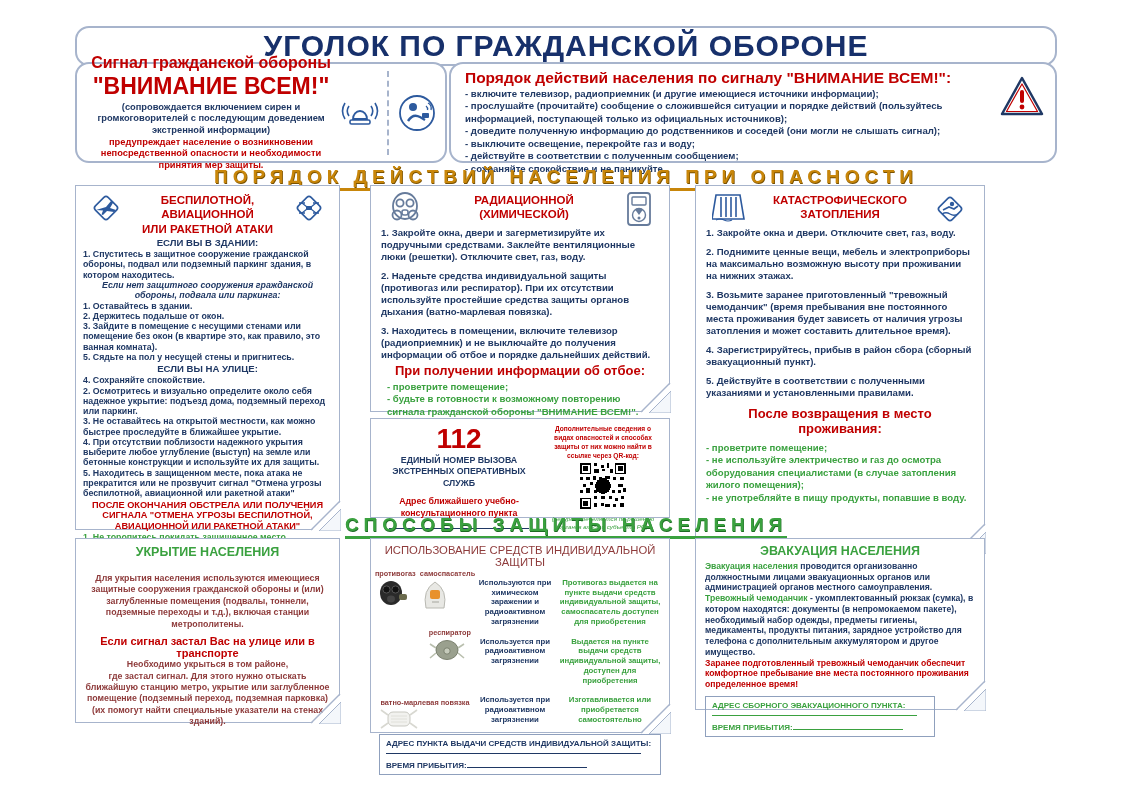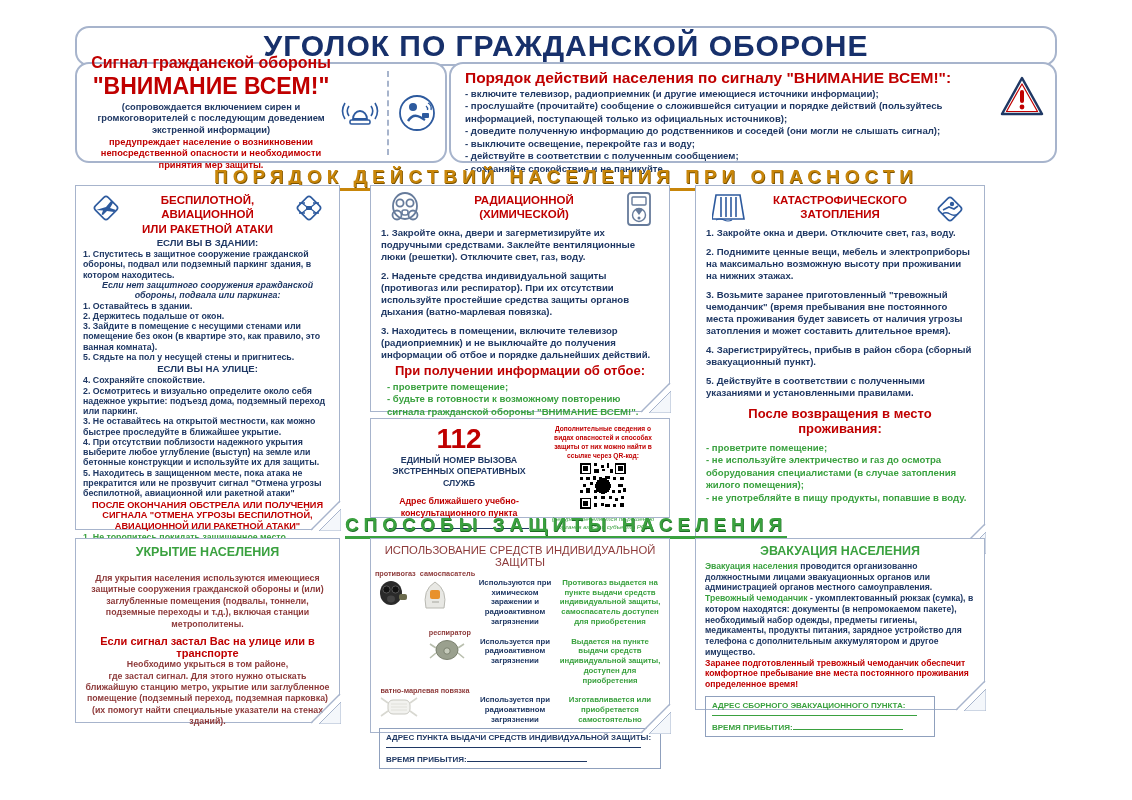--- a/index.html
+++ b/index.html
@@ -354,21 +354,21 @@
               <path d="M7 11 L1 7 M7 16 L1 21 M29 11 L35 7 M29 16 L35 21" stroke="#b9bfae" stroke-width="1.6"></path>
             </svg>
           </span>
         </div>
       </div>
       <div class="ppe-usage">Используется при радиоактивном загрязнении</div>
       <div class="ppe-avail">Выдается на пункте выдачи средств индивидуальной защиты, доступен для приобретения</div>
     </div>
 
     <div class="ppe-row">
-      <div class="ppe-imgs" style="justify-content:center;">
+      <div class="ppe-imgs" style="justify-content:center;margin-top:12px;">
         <div class="ppe-item">
           <div class="ppe-lbl">ватно-марлевая повязка</div>
           <span>
             <svg width="38" height="24" viewBox="0 0 38 24">
               <rect x="8" y="5" width="22" height="14" rx="5" fill="#f2f2ef" stroke="#c9c9c2"></rect>
               <path d="M8 8 L1 3 M8 16 L1 21 M30 8 L37 3 M30 16 L37 21" stroke="#d8d8d1" stroke-width="1.6"></path>
               <path d="M11 9 h16 M11 12 h16 M11 15 h16" stroke="#e0e0da" stroke-width="1"></path>
             </svg>
           </span>
         </div>

